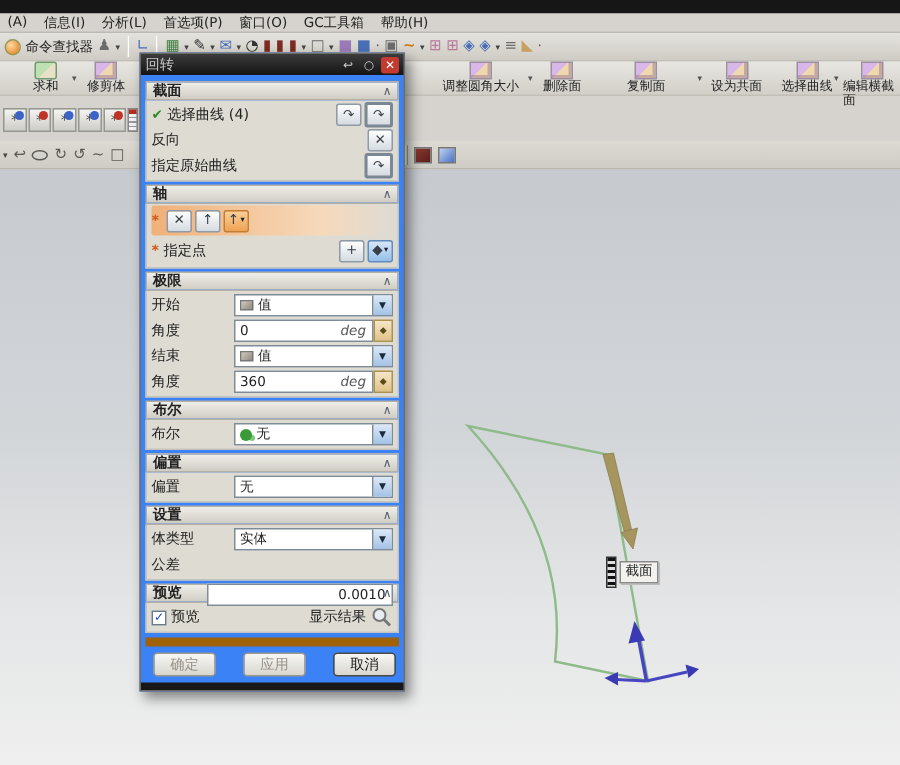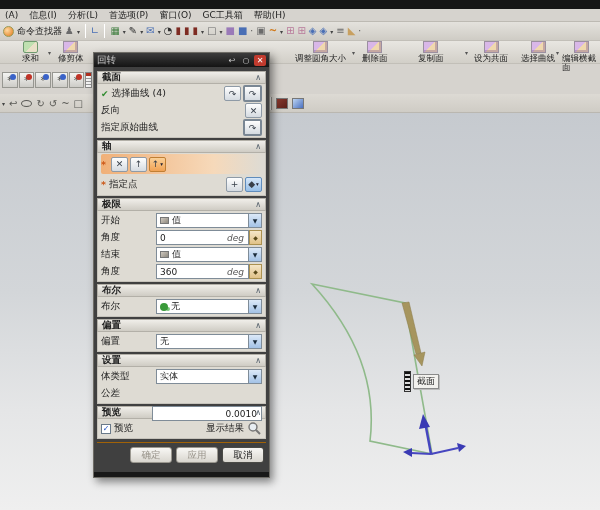--- a/index.html
+++ b/index.html
@@ -77,21 +77,21 @@
   .viewport { left:0; top:113px; width:600px; height:397px;
     background:linear-gradient(#c6cacf 0%,#d3d6d9 45%,#e5e6e7 75%,#efefef 100%); }
   .vp-label { position:absolute; left:404px; top:258px; display:flex; align-items:flex-start; }
   .vp-handle { width:7px; height:21px; border:1px solid #333;
     background:repeating-linear-gradient(#111 0 2px,#ddd 2px 4px); }
   .vp-tag { margin-left:2px; margin-top:3px; font-size:9px; line-height:11px;
     padding:1px 3px; background:#f2f1ee; border:1px solid #8a8a8a;
     box-shadow:1px 1px 0 #bbb; color:#222; }
 
   
-  .dlg { left:93px; top:52px; width:177px; height:426px; background:#404040;
+  .dlg { left:93px; top:35px; width:177px; height:426px; background:#3b82f6;
     border:1px solid #6e6c66; box-shadow:3px 4px 8px rgba(0,0,0,.45);
     display:flex; flex-direction:column; font-size:9.5px; }
   .dlg-title { height:14px; background:linear-gradient(#3c3c3c,#141414); color:#c9c9c9;
     display:flex; align-items:center; padding:0 3px; font-size:9.5px; flex:0 0 auto; }
   .dlg-title .sp { flex:1; }
   .tbtn { width:12px; height:11px; display:flex; align-items:center; justify-content:center;
     font-size:8px; color:#cfcfcf; margin-left:2px; cursor:default; }
   .tbtn.close { background:#c23b2e; color:#fff; border-radius:2px; font-weight:bold; }
   .dlg-body { flex:1; padding:2px 3px 0 3px; overflow:hidden; }
   .sec-h { height:13px; display:flex; align-items:center; justify-content:space-between;
@@ -123,29 +123,29 @@
     background:linear-gradient(135deg,#cfc8be,#8f8a80); border:1px solid #777; }
   .bool-ic { width:8px; height:8px; margin-right:3px; flex:0 0 auto; border-radius:50%;
     background:#3a9a3a; box-shadow:4px 2px 0 -2px #7ac87a; }
   .vfield { margin-left:auto; width:93px; height:15px; display:flex; align-items:center;
     background:#fff; border:1px solid #7f8c98; font-size:9px; padding:0 3px; }
   .vfield .val { flex:1; }
   .vfield .unit { font-style:italic; color:#555; margin-right:1px; }
   .spin { width:13px; height:15px; display:flex; align-items:center; justify-content:center;
     background:linear-gradient(#f5e6c8,#e0c288); border:1px solid #ab9150;
     font-size:6px; color:#5a4a1a; }
-  .tfield { margin-left:auto; width:110px; height:15px; display:flex; align-items:center;
+  .tfield { margin-left:auto; width:124px; height:15px; display:flex; align-items:center;
     justify-content:flex-end; background:#fff; border:1px solid #7f8c98;
     font-size:9px; padding:0 4px;margin-top:40px; }
   .chkbox { width:10px; height:10px; background:#fff; border:1px solid #6a7a8a;
     display:flex; align-items:center; justify-content:center; font-size:8px;
     color:#2050c0; font-weight:bold; margin-right:3px; }
   .mag { width:15px; height:15px; margin-left:3px; }
-  .btn-row { display:flex; justify-content:flex-end; gap:4px; padding:4px 2px 3px 0;
-    border-top:1px solid #a16207; margin-top:3px; }
+  .btn-row { display:flex; justify-content:flex-end; gap:18px; padding:4px 2px 3px 0;
+    border-top:6px solid #a16207; margin-top:3px; }
   .btn { min-width:42px; height:16px; border:1px solid #9a978f; border-radius:3px;
     background:linear-gradient(#f8f7f4,#d9d6cf); font-size:9.5px; display:flex;
     align-items:center; justify-content:center; font-family:inherit; }
   .btn.disabled { color:#979289; }
   .btn.primary { color:#111; border-color:#4a4a46; border-width:1.5px; }
   .dlg-foot { height:5px; background:#181818; flex:0 0 auto; }
 </style>
 </head>
 <body>
 

